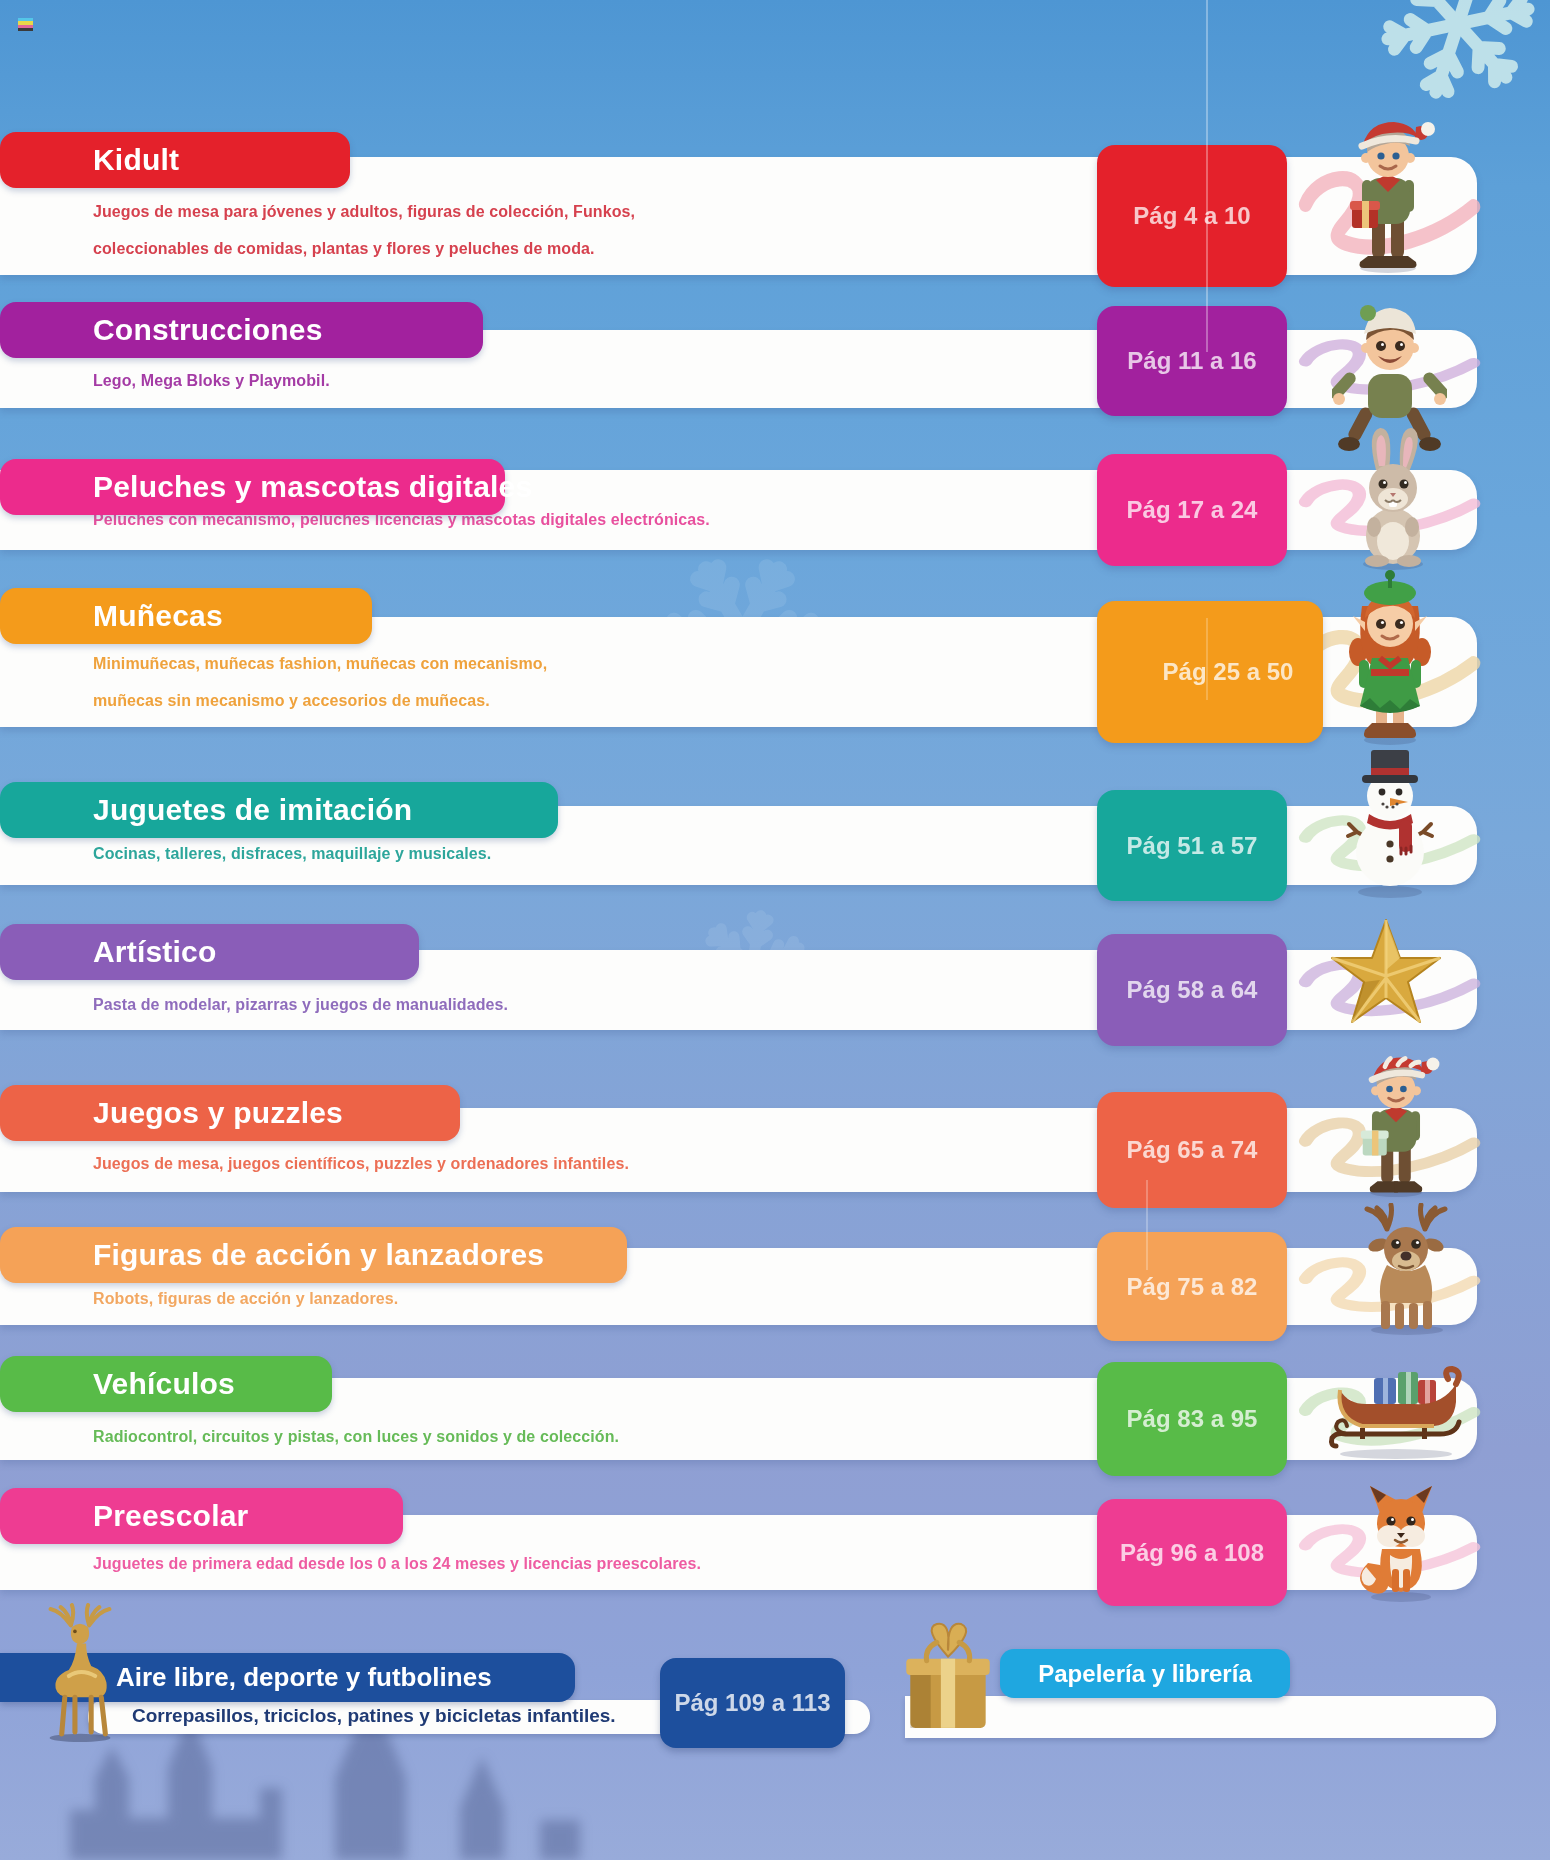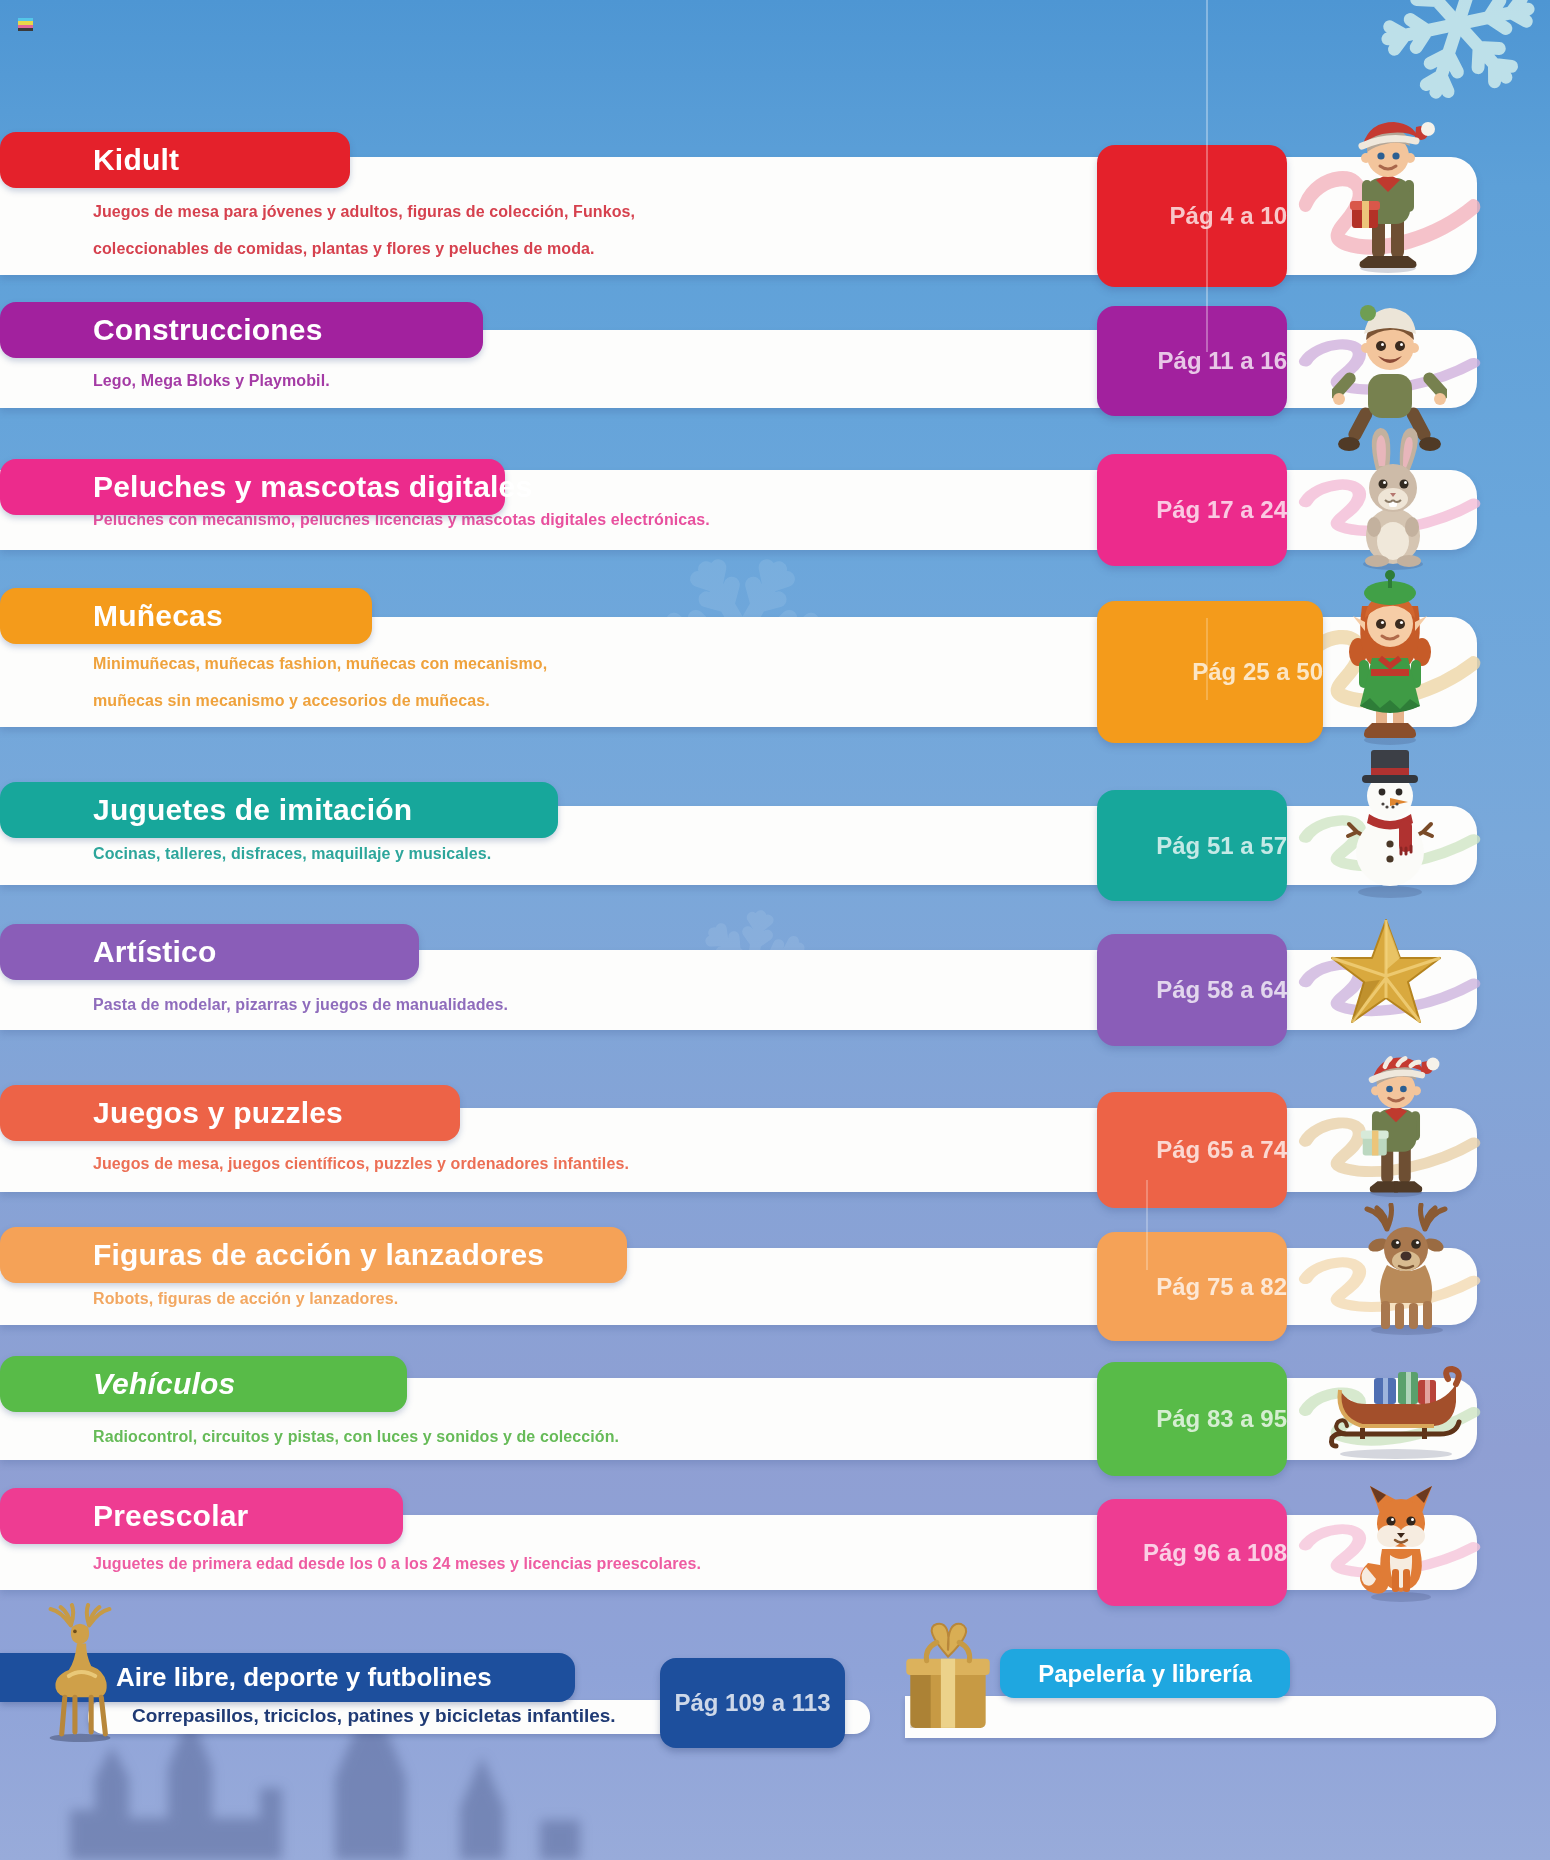--- a/index.html
+++ b/index.html
@@ -19,21 +19,21 @@
   .tab-title{
     margin-left:93px;color:#ffffff;font-size:30px;font-weight:bold;letter-spacing:.2px;
     white-space:nowrap;
   }
   .desc{
     position:absolute;left:93px;font-size:16px;font-weight:bold;letter-spacing:.1px;
     white-space:nowrap;z-index:3;
   }
   .badge{
     position:absolute;left:1097px;width:190px;border-radius:18px;z-index:3;
-    display:flex;align-items:center;justify-content:flex-end;
+    display:flex;align-items:center;justify-content:center;
     box-shadow:0 4px 7px rgba(60,85,140,.25);
   }
   .badge span{color:rgba(255,255,255,.75);font-size:24px;font-weight:bold;white-space:nowrap;}
   .char{position:absolute;z-index:5;}
   .char svg{width:100%;height:100%;display:block;}
   .swoosh{position:absolute;z-index:2;}
   .swoosh svg{width:100%;height:100%;display:block;}
   .flake{position:absolute;z-index:0;}
   .flake svg{width:100%;height:100%;display:block;}
   .vline{position:absolute;width:2px;background:rgba(255,255,255,.32);z-index:6;}
@@ -481,21 +481,21 @@
           <circle cx="70.5" cy="39.5" r="1.6" fill="#fff"></circle>
   <path d="M52 63 Q59 67 66 63" stroke="#7a5533" stroke-width="2.5" fill="none" stroke-linecap="round"></path>
   </svg>
       </div>
       <div class="band" style="top: 1378px; height: 82px;"></div>
       <div class="swoosh" style="left: 1283px; width: 205px; top: 1386.2px; height: 65.6px;">
         <svg viewBox="0 0 200 80" preserveAspectRatio="none" xmlns="http://www.w3.org/2000/svg">
   <path d="M22 30 C34 4 80 0 74 25 C69 46 38 56 62 63 C96 73 150 58 186 32" stroke="#cde4c2" stroke-width="13" fill="none" stroke-linecap="round" opacity=".8"></path>
         </svg>
       </div>
-      <div class="tab" style="top: 1356px; width: 407px; background: rgb(88, 187, 72); font-style: italic;">
+      <div class="tab" style="top: 1356px; width: 332px; background: rgb(88, 187, 72);">
         <span class="tab-title">Vehículos</span>
       </div>
       <div class="desc" style="top: 1428px; color: rgb(102, 187, 88);">Radiocontrol, circuitos y pistas, con luces y sonidos y de colección.</div>
       <div class="badge" style="top: 1362px; height: 114px; background: rgb(88, 187, 72);">
         <span>Pág 83 a 95</span>
       </div>
       <div class="char" style="left: 1322px; top: 1354px; width: 142px; height: 105px;">
         <svg viewBox="0 0 142 105" xmlns="http://www.w3.org/2000/svg">
   <ellipse cx="74" cy="100" rx="56" ry="5" fill="rgba(50,60,100,.2)"></ellipse>
   <rect x="52" y="24" width="22" height="26" rx="3" fill="#4f6fb3"></rect>

